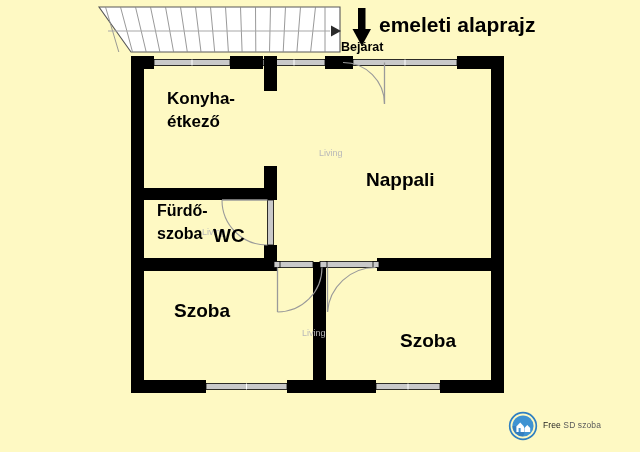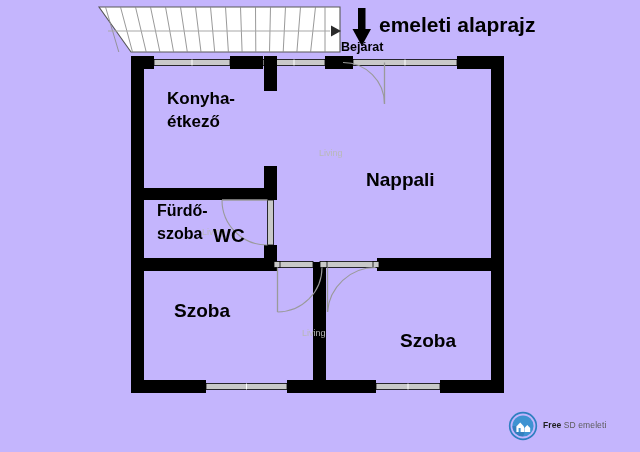--- a/index.html
+++ b/index.html
@@ -13,21 +13,21 @@
     position: relative;
     overflow: hidden;
     font-family: "Liberation Sans", sans-serif;
   }
   #floorplan-root {
     position: absolute;
     left: 0;
     top: 0;
     width: 640px;
     height: 452px;
-    background: #c4b5fd;
+    background: #fef9c3;
   }
   svg.plan {
     position: absolute;
     left: 0;
     top: 0;
     width: 640px;
     height: 452px;
     display: block;
   }
   .title-text {
@@ -97,21 +97,21 @@
   }
   .brand-top {
     font-family: "Liberation Sans", sans-serif;
     font-size: 8.5px;
     color: #5b5b5b;
     letter-spacing: 0.1px;
     margin-bottom: 1px;
   }
   .brand-top b {
     color: #1d1d1d;
-    font-weight: bold;
+    font-weight: normal;
   }
   .brand-name {
     font-family: "Liberation Sans", sans-serif;
     font-size: 17.5px;
     color: #3d3d3d;
     letter-spacing: -0.4px;
   }
 </style>
 </head>
 <body>
@@ -269,18 +269,18 @@
       <path d="M 15 15 A 10.6 10.6 0 0 1 15 25.6 A 10.6 10.6 0 0 1 4.4 15 Z" fill="#2e6fae" opacity="0.55"></path>
       <g fill="#ffffff">
         <polygon points="8.4,15.6 12.2,11.6 16.0,15.6 16.0,21.0 8.4,21.0"></polygon>
         <polygon points="16.4,16.9 19.3,13.9 22.2,16.9 22.2,21.0 16.4,21.0"></polygon>
         <rect x="10.6" y="17.0" width="2.0" height="4.0" fill="#3f93d2"></rect>
       </g>
     </svg>
     <div class="brand-text-block">
       <div class="brand-top">
         <b>Free</b>
-        <span>SD emeleti</span>
+        <span>SD szoba</span>
       </div>
     </div>
   </div>
 
 </div>
 
 </body></html>

